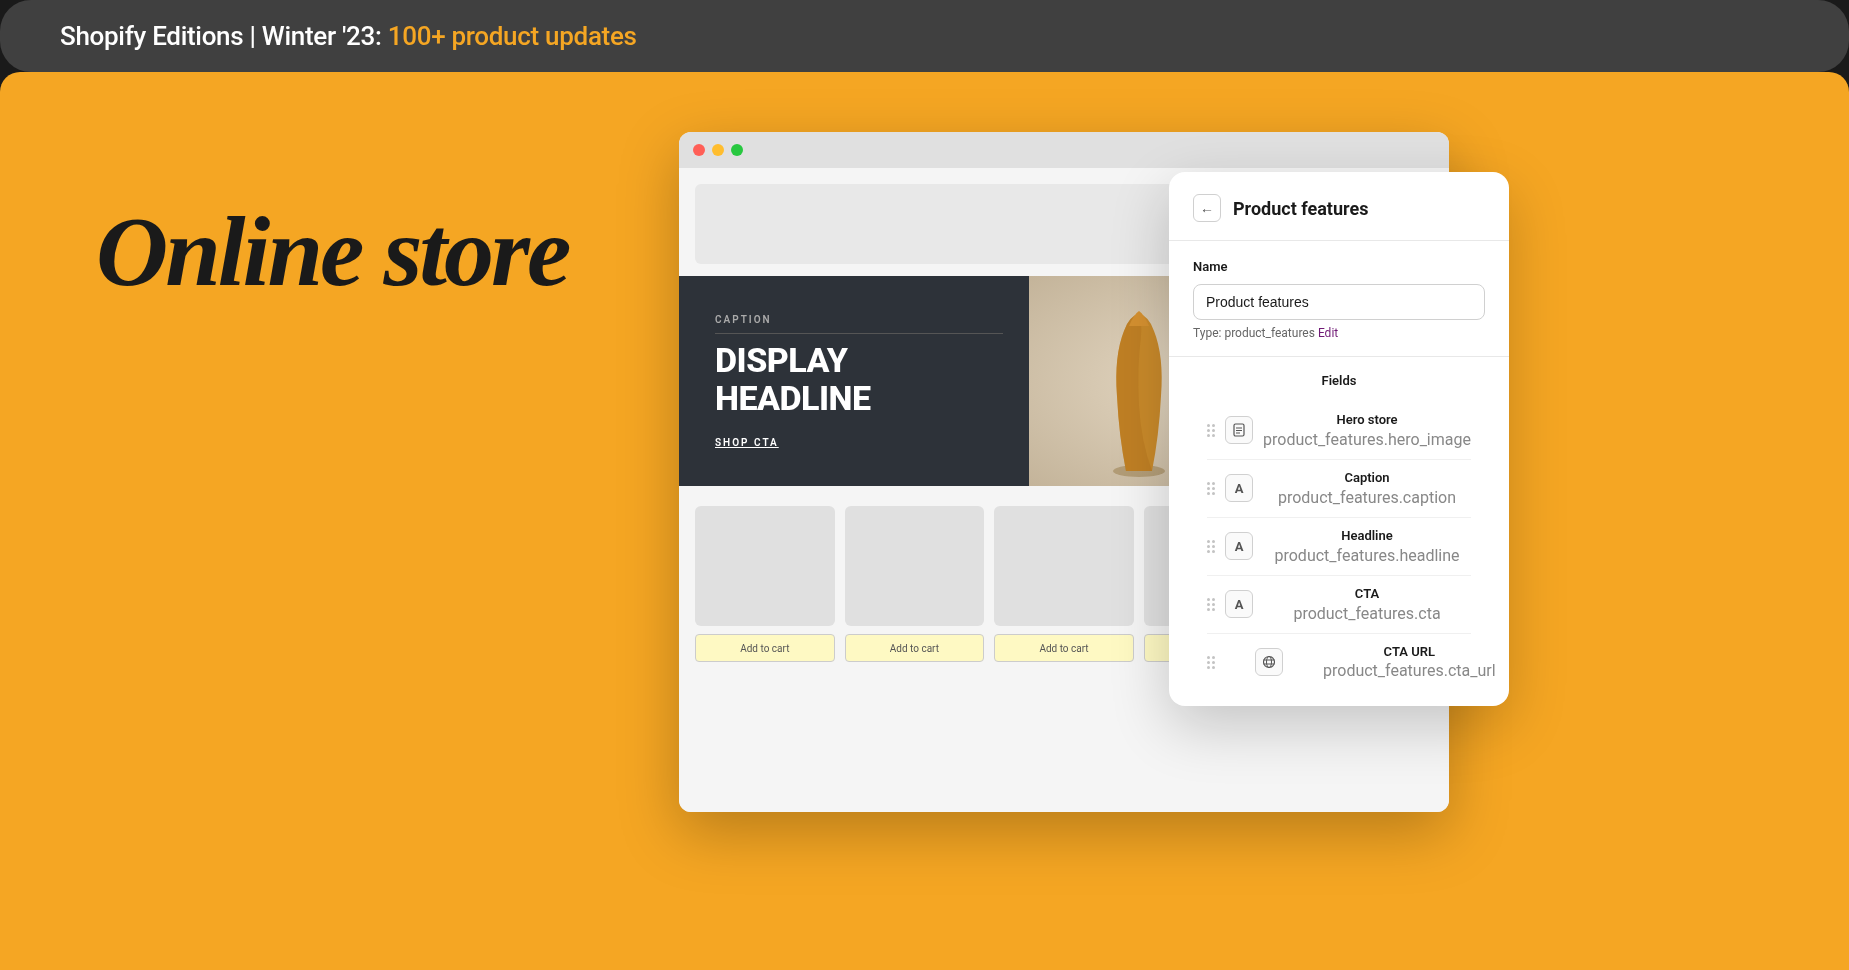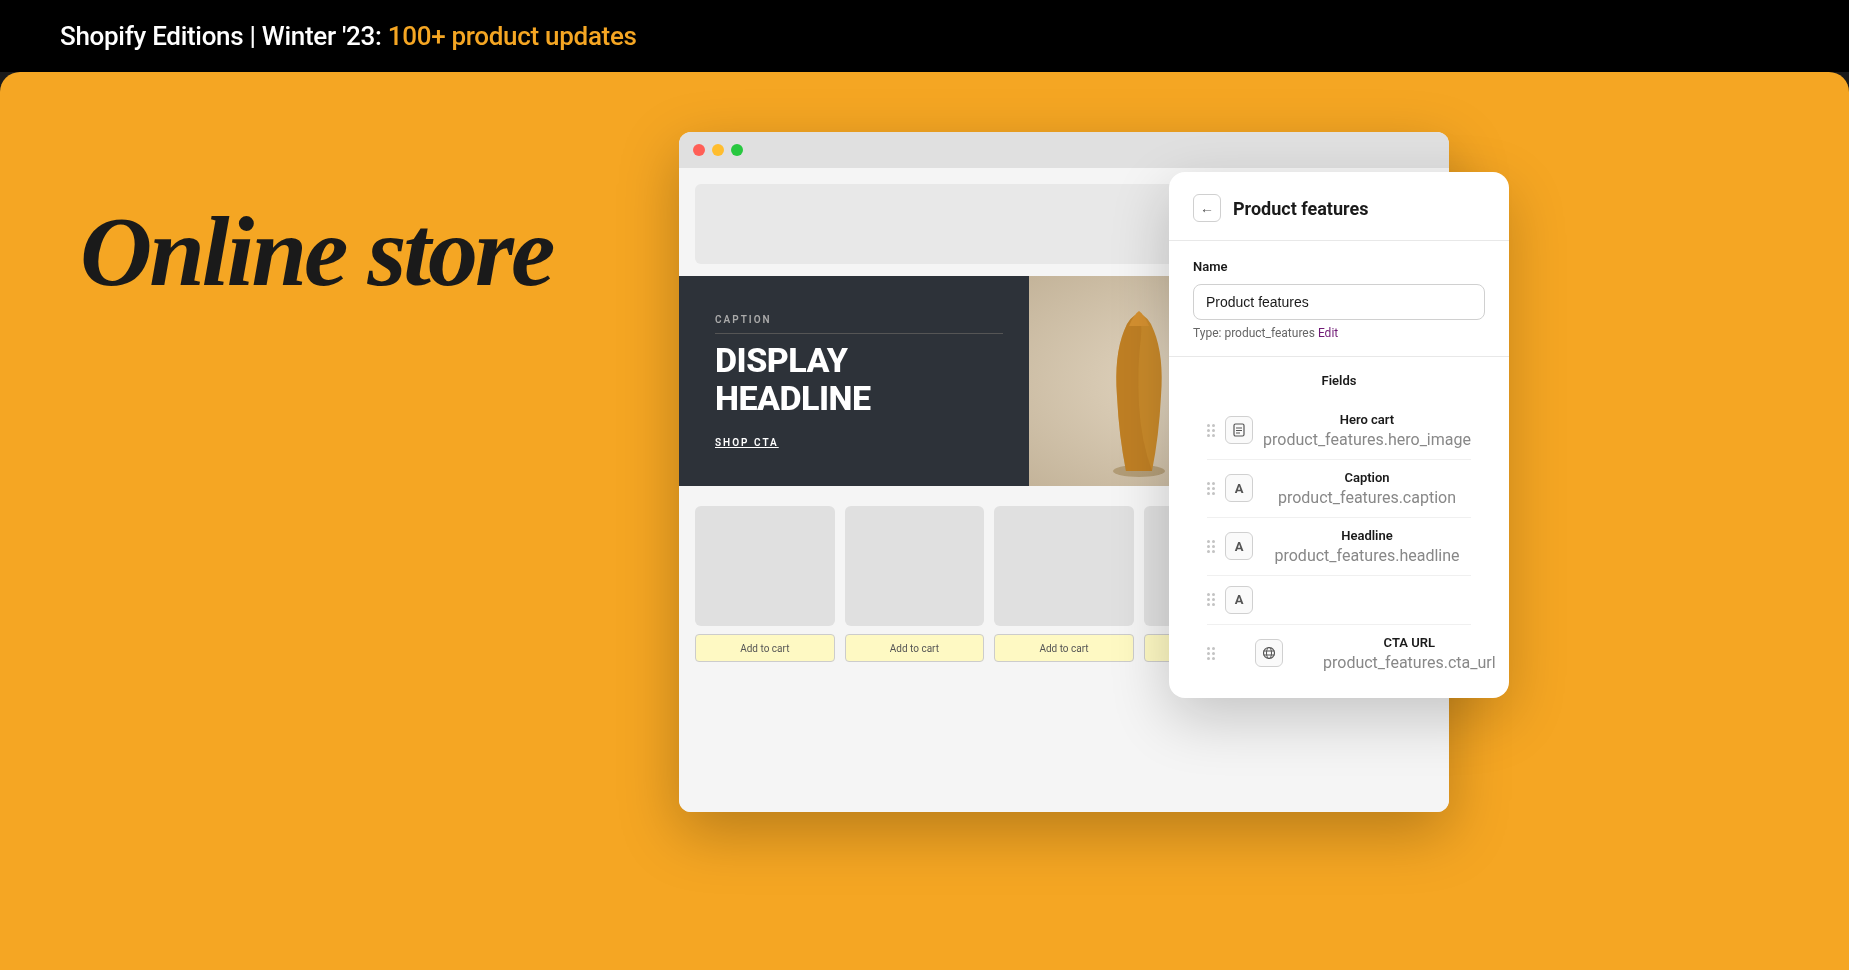--- a/index.html
+++ b/index.html
@@ -6,25 +6,26 @@
     body {
       width: 1849px;
       height: 970px;
       overflow: hidden;
       font-family: -apple-system, BlinkMacSystemFont, 'Segoe UI', Roboto, sans-serif;
       background: #1a1a1a;
     }
 
     
     .top-banner {
-      background: #000000;
+      background: #404040;
       height: 72px;
       display: flex;
       align-items: center;
       padding: 0 60px;
+      border-radius: 31px;
     }
     .top-banner-text {
       font-size: 26px;
       font-weight: 500;
       color: #ffffff;
       letter-spacing: -0.3px;
     }
     .top-banner-text .highlight {
       color: #f5a623;
     }
@@ -35,21 +36,21 @@
       height: 898px;
       border-radius: 20px 20px 0 0;
       position: relative;
       overflow: hidden;
       padding: 60px 80px;
     }
 
     
     .hero-title {
       position: absolute;
-      left: 80px;
+      left: 96px;
       top: 130px;
       font-size: 100px;
       font-weight: 900;
       line-height: 1.0;
       color: #1a1a1a;
       font-family: Georgia, 'Times New Roman', serif;
       font-style: italic;
       letter-spacing: -3px;
       max-width: 620px;
     }
@@ -503,21 +504,21 @@
           </div>
           <div class="field-icon">
             <svg width="14" height="14" viewBox="0 0 14 14" fill="none" xmlns="http://www.w3.org/2000/svg">
               <rect x="2" y="1" width="10" height="12" rx="1.5" stroke="#555" stroke-width="1.2" fill="none"></rect>
               <line x1="4" y1="5" x2="10" y2="5" stroke="#555" stroke-width="1"></line>
               <line x1="4" y1="7.5" x2="10" y2="7.5" stroke="#555" stroke-width="1"></line>
               <line x1="4" y1="10" x2="8" y2="10" stroke="#555" stroke-width="1"></line>
             </svg>
           </div>
           <div class="field-info">
-            <div class="field-name">Hero cart</div>
+            <div class="field-name">Hero store</div>
             <div class="field-key">product_features.hero_image</div>
           </div>
         </div>
 
         <div class="field-row">
           <div class="drag-handle">
             <div class="drag-dot-row">
                 <div class="drag-dot"></div>
                 <div class="drag-dot"></div>
               </div>
@@ -568,20 +569,24 @@
             <div class="drag-dot-row">
                 <div class="drag-dot"></div>
                 <div class="drag-dot"></div>
               </div>
             <div class="drag-dot-row">
                 <div class="drag-dot"></div>
                 <div class="drag-dot"></div>
               </div>
           </div>
           <div class="field-icon" style="font-size:13px; font-weight:bold; color:#555;">A</div>
+          <div class="field-info">
+            <div class="field-name">CTA</div>
+            <div class="field-key">product_features.cta</div>
+          </div>
         </div>
 
         <div class="field-row">
           <div class="drag-handle">
             <div class="drag-dot-row">
                 <div class="drag-dot"></div>
                 <div class="drag-dot"></div>
               </div>
             <div class="drag-dot-row">
                 <div class="drag-dot"></div>

